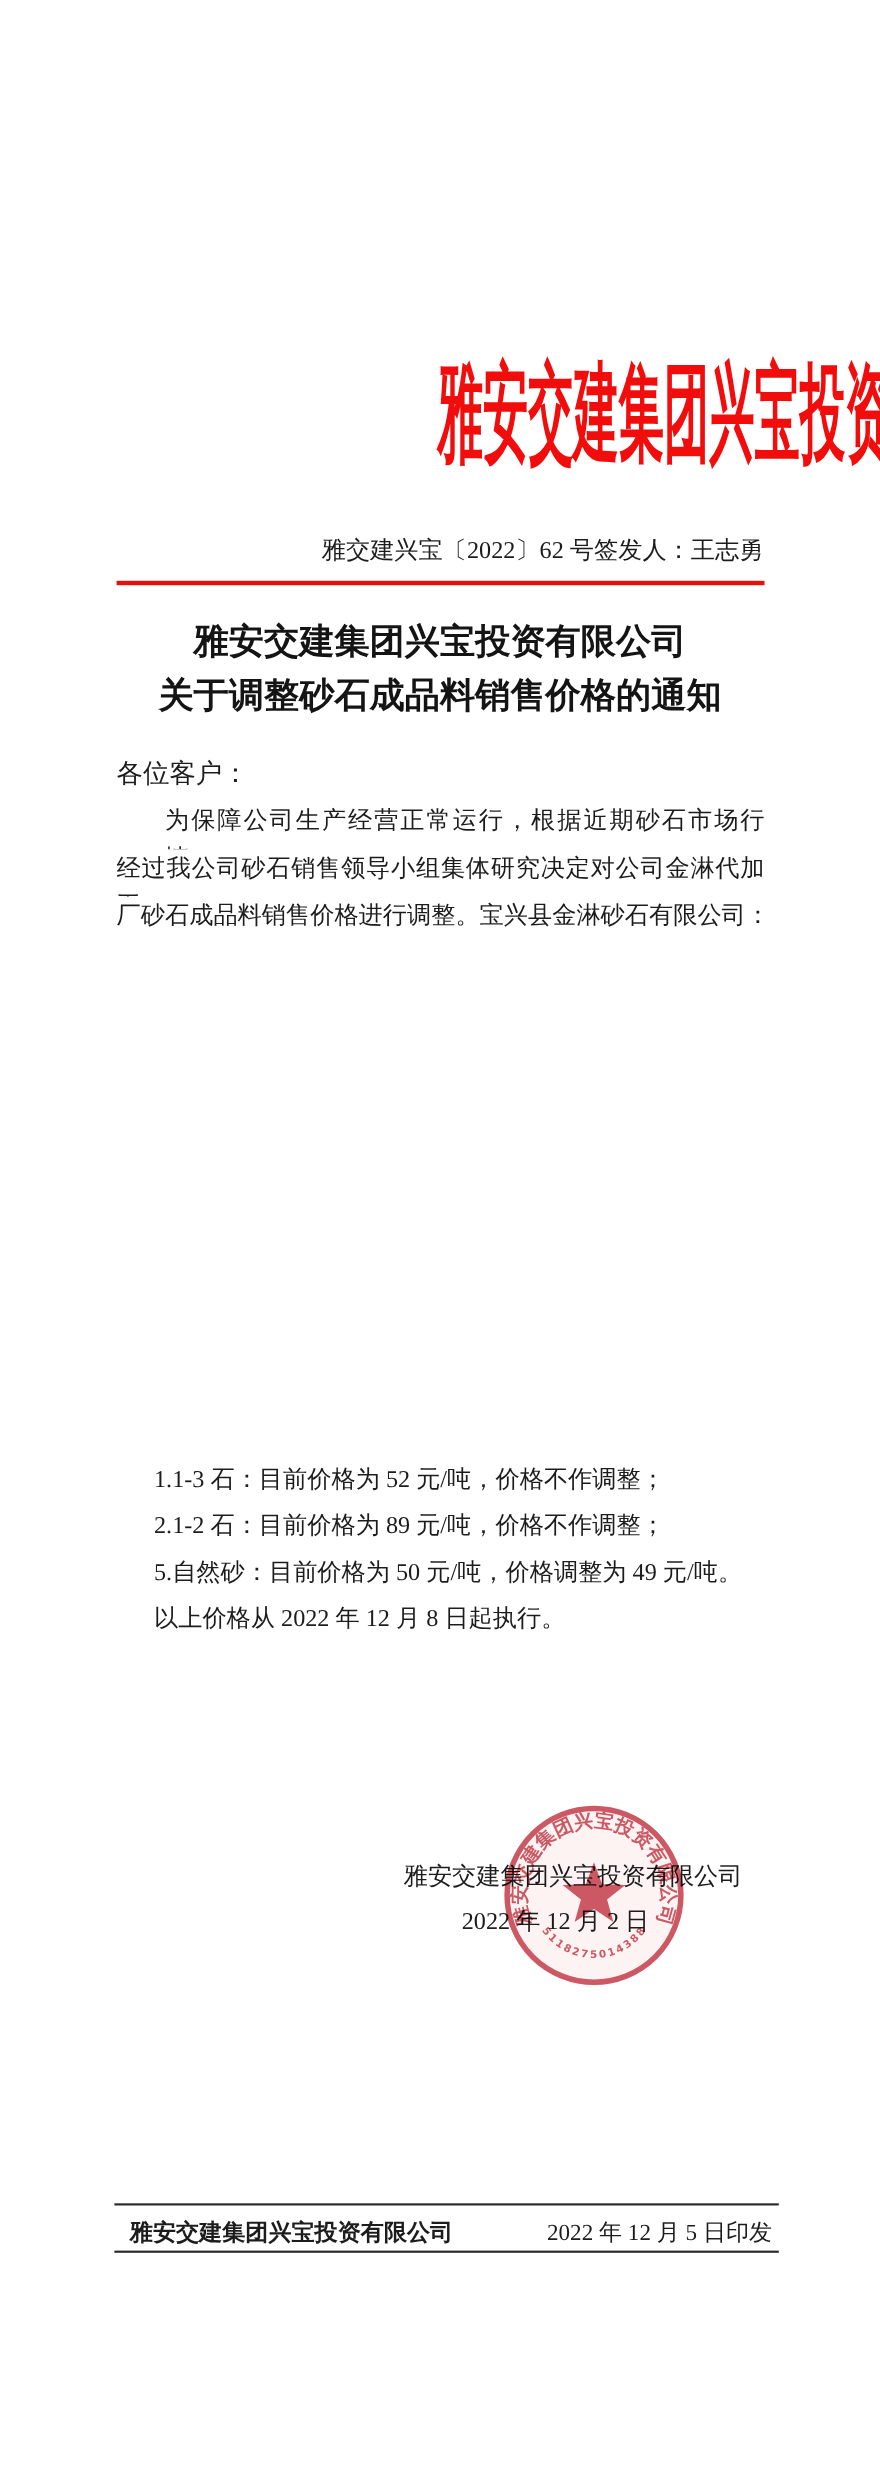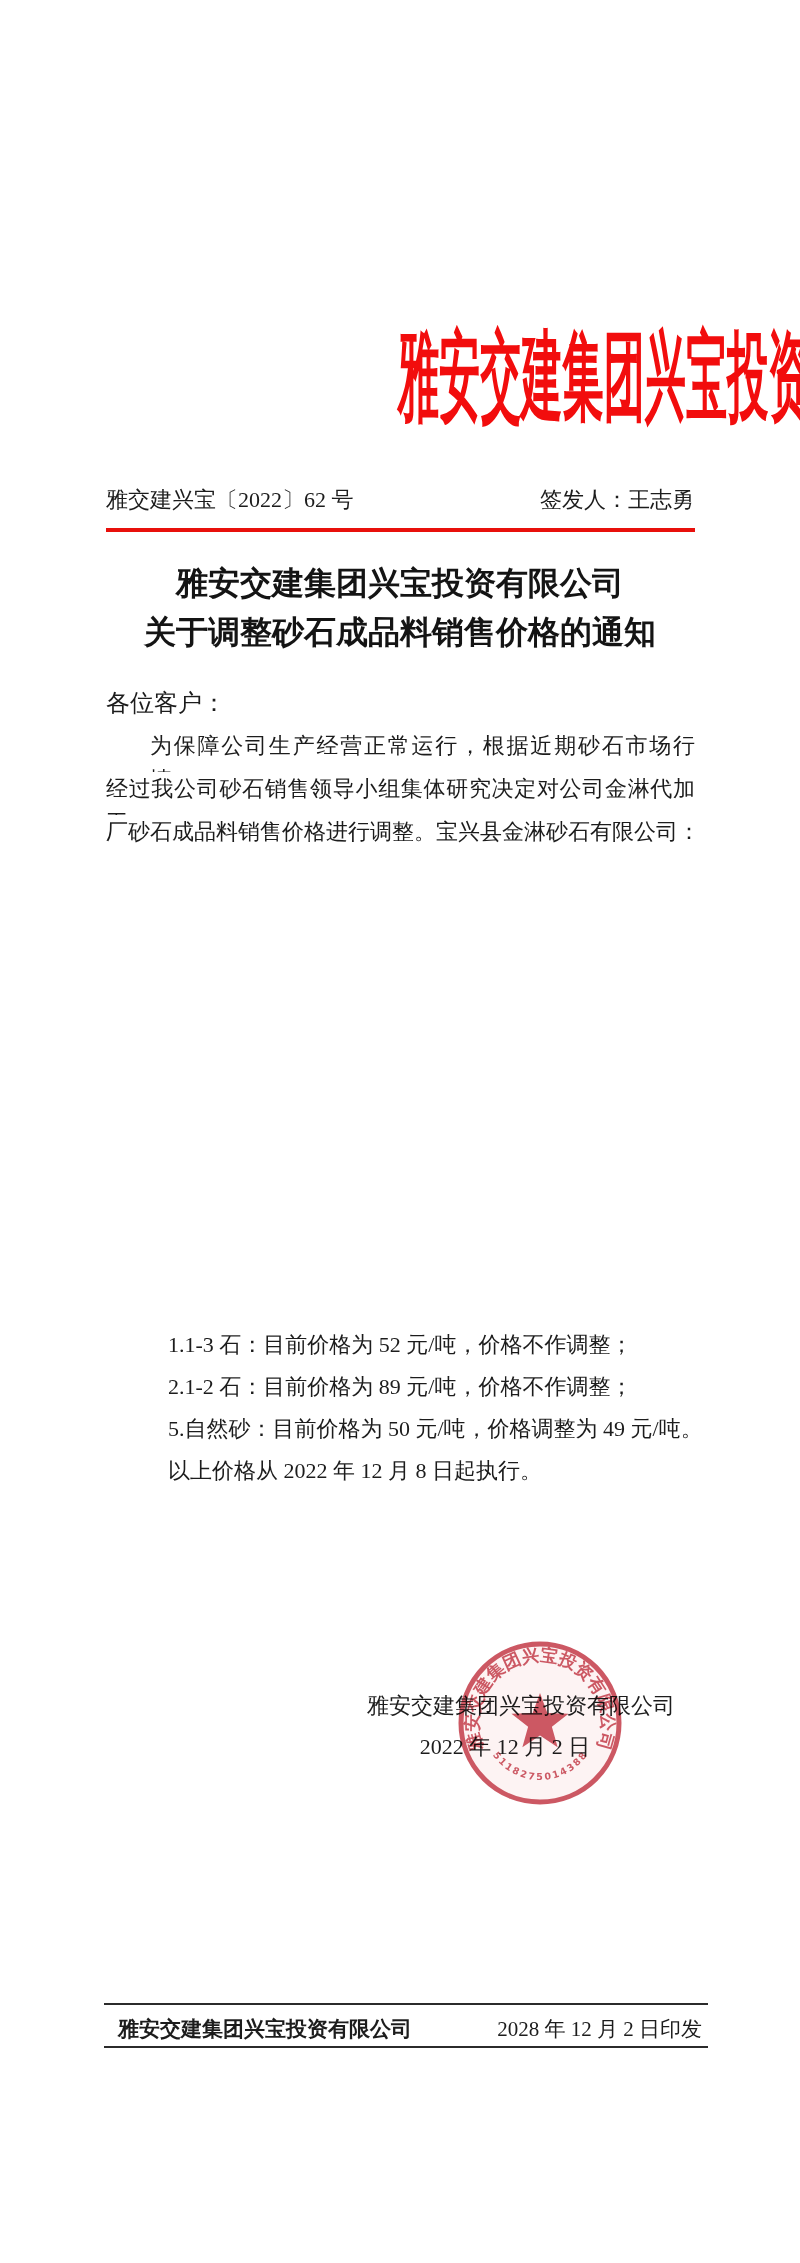--- a/index.html
+++ b/index.html
@@ -33,21 +33,21 @@
     transform: scaleX(0.42);
     transform-origin: 50% 50%;
   }
 
   
   .docrow {
     position: absolute;
     left: 106px; top: 486px;
     width: 588px;
     display: flex;
-    justify-content: space-between;
+    justify-content: flex-end;
     font-size: 22px;
     line-height: 28px;
     white-space: nowrap;
   }
 
   .red-rule {
     position: absolute;
     left: 106px; top: 528px;
     width: 589px; height: 4px;
     background: #e8100c;
@@ -93,21 +93,21 @@
     left: 140px; top: 1287px;
     font-size: 22px;
     font-weight: bold;
     white-space: nowrap;
   }
   .price-list {
     position: absolute;
     left: 140px; top: 1327px;
     font-size: 22px;
   }
-  .price-list .item { height: 42px; line-height: 36px; white-space: nowrap; margin-left: 28px; }
+  .price-list .item { height: 42px; line-height: 36px; white-space: nowrap; }
 
   
   .sig-company {
     position: absolute;
     left: 221px; top: 1691px;
     width: 600px;
     text-align: center;
     font-size: 22px;
     white-space: nowrap;
   }
@@ -202,17 +202,17 @@
       </text>
       <text font-size="9.5" font-weight="bold" fill="#c84a56" letter-spacing="1.5" font-family="&quot;DejaVu Sans&quot;, sans-serif">
         <textPath href="#arcBottom" startOffset="4" textLength="112">5118275014388</textPath>
       </text>
     </svg>
   </div>
 
   <div class="footer-rule top"></div>
   <div class="footer-row">
     <span class="f-left">雅安交建集团兴宝投资有限公司</span>
-    <span class="f-right">2028 年 12 月 2 日印发</span>
+    <span class="f-right">2022 年 12 月 5 日印发</span>
   </div>
   <div class="footer-rule bottom"></div>
 
 </div>
 
 </body></html>

